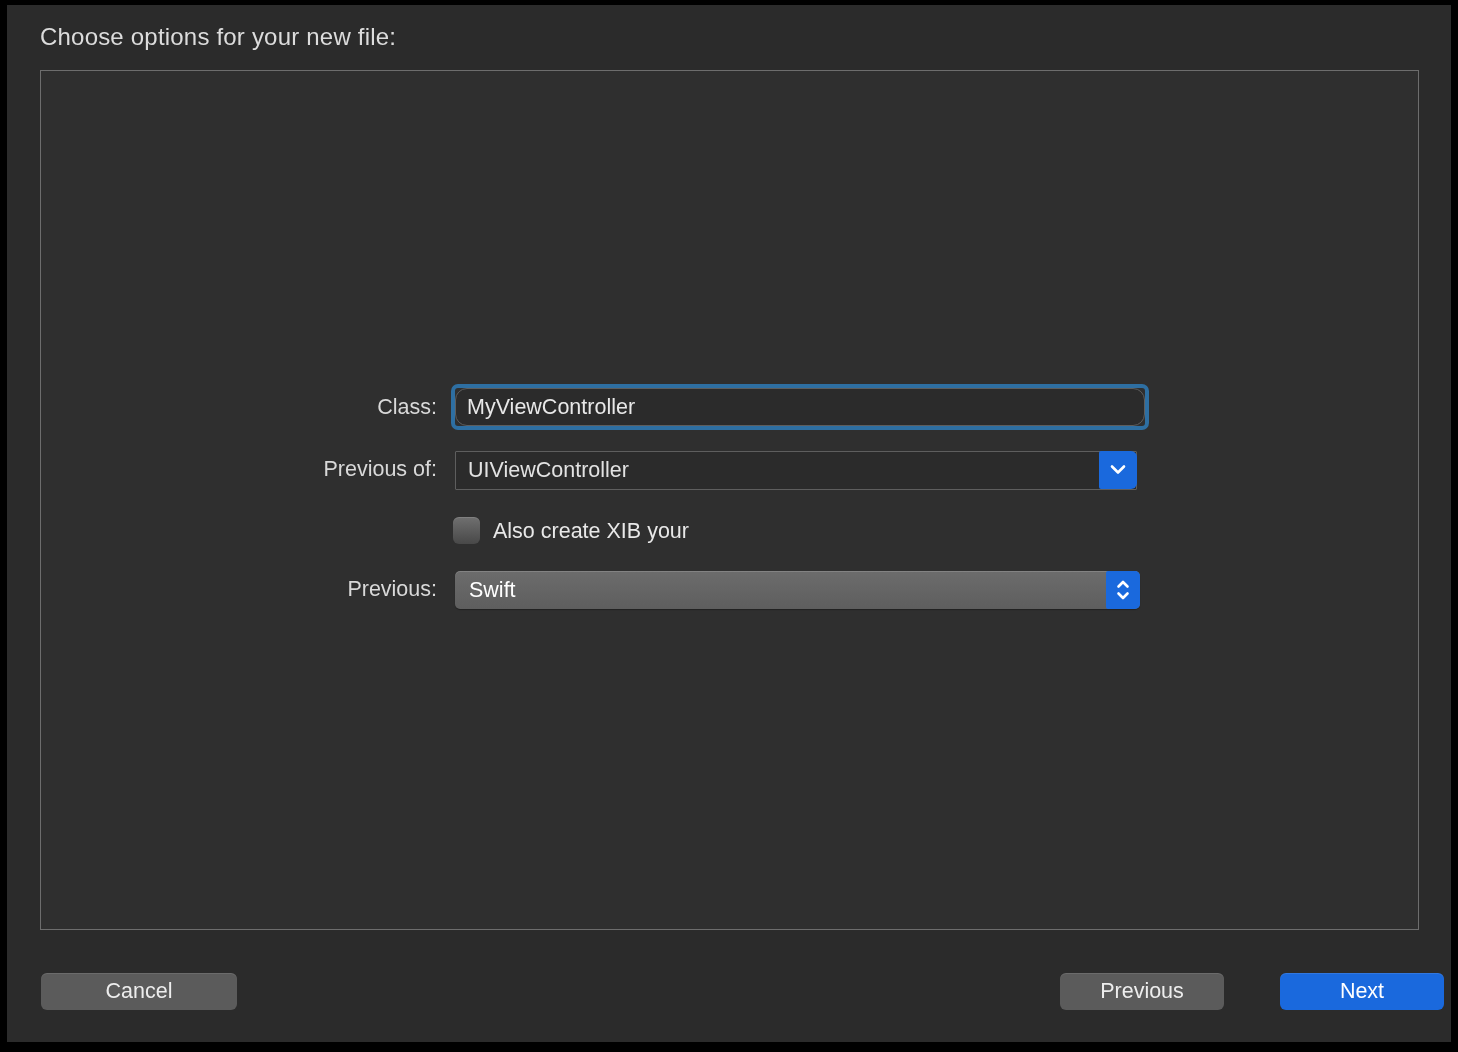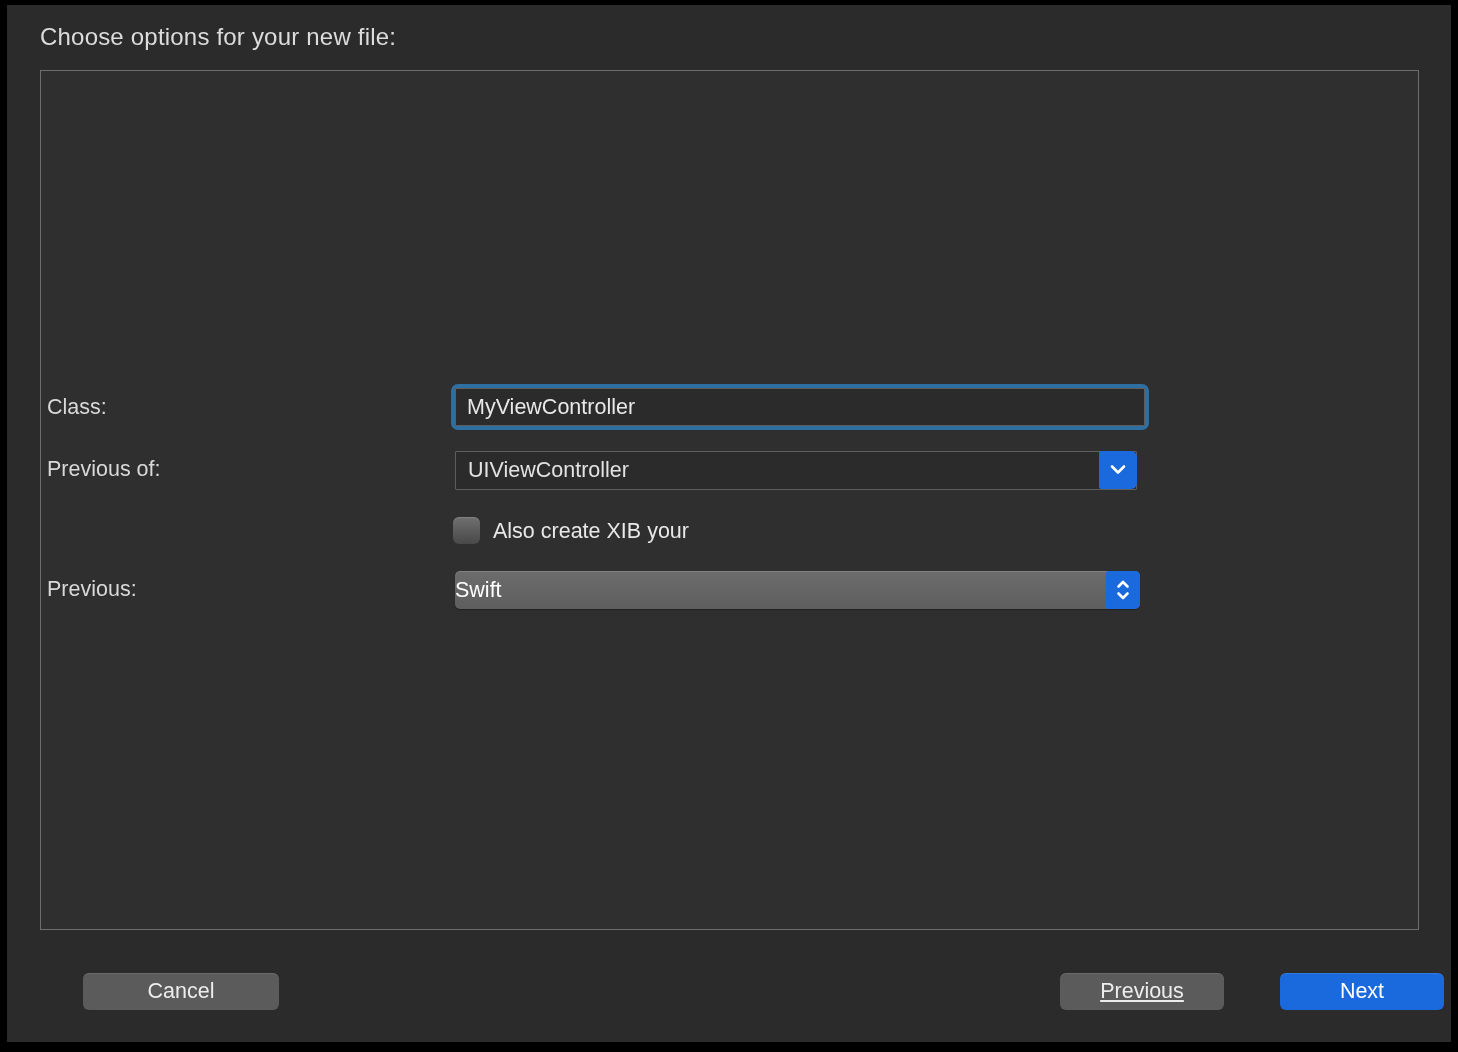--- a/index.html
+++ b/index.html
@@ -26,43 +26,42 @@
     position: absolute;
     left: 33px; top: 65px;
     width: 1379px; height: 860px;
     background: var(--panel_bg, #2f2f2f);
     border: 1px solid var(--panel_border, #6d6d6d);
   }
   .form-label {
     position: absolute;
     left: 0; width: 430px;
     height: 37px; line-height: 37px;
-    text-align: left;
+    text-align: right;
     font-size: 21.5px;
     color: #d9d9d9;
-    padding-left: 40px;
   }
   .label-class    { top: 384px; }
   .label-subclass { top: 446px; }
   .label-language { top: 566px; }
 
   
   .focus-ring {
     position: absolute;
     left: 444px; top: 379px;
     width: 698px; height: 46px;
     border: 4px solid var(--focus_ring, #2e6fa2);
     border-radius: 7px;
     background: transparent;
   }
   .class-input {
     width: 100%; height: 100%;
     background: var(--field_bg, #2b2b2b);
     border: 1px solid var(--field_border, #5e5e5e);
-    border-radius: 0;
+    border-radius: 12px;
     outline: none;
     color: #e8e8e8;
     font-size: 21.5px;
     font-family: "Liberation Sans", "DejaVu Sans", sans-serif;
     padding: 12px 11px;
   }
 
   
   .combo-box {
     position: absolute;
@@ -111,21 +110,21 @@
     position: absolute;
     left: 448px; top: 566px;
     width: 685px; height: 38px;
     background: linear-gradient(#6c6c6c, #5e5e5e);
     background-color: var(--popup_bg, #646464);
     border-radius: 5px;
     box-shadow: inset 0 1px 0 rgba(255,255,255,0.16), 0 1px 1px rgba(0,0,0,0.3);
   }
   .popup-value {
     position: absolute;
-    left: 0; top: 0;
+    left: 14px; top: 0;
     height: 38px; line-height: 38px;
     font-size: 21.5px;
     color: #ffffff;
   }
   .popup-stepper {
     position: absolute;
     right: 0; top: 0;
     width: 34px; height: 38px;
     background: var(--accent_blue, #1a69dd);
     border-radius: 2px 5px 5px 2px;
@@ -138,22 +137,22 @@
     top: 968px; height: 37px;
     border: none;
     border-radius: 6px;
     font-size: 21.5px;
     font-family: "Liberation Sans", "DejaVu Sans", sans-serif;
     color: #ededed;
     background: var(--gray_button, #5b5b5b);
     box-shadow: inset 0 1px 0 rgba(255,255,255,0.10);
     cursor: default;
   }
-  .btn-cancel   { left: 34px;   width: 196px; margin-left: 42px; }
-  .btn-previous { left: 1053px; width: 164px; text-decoration: underline; }
+  .btn-cancel   { left: 34px;   width: 196px; }
+  .btn-previous { left: 1053px; width: 164px; }
   .btn-next {
     left: 1246px; width: 164px;
     background: var(--accent_blue, #1a69dd);
     color: #ffffff;
     margin-left: 27px;
   }
   .icon-svg { display: block; }
 </style>
 </head>
 <body>

